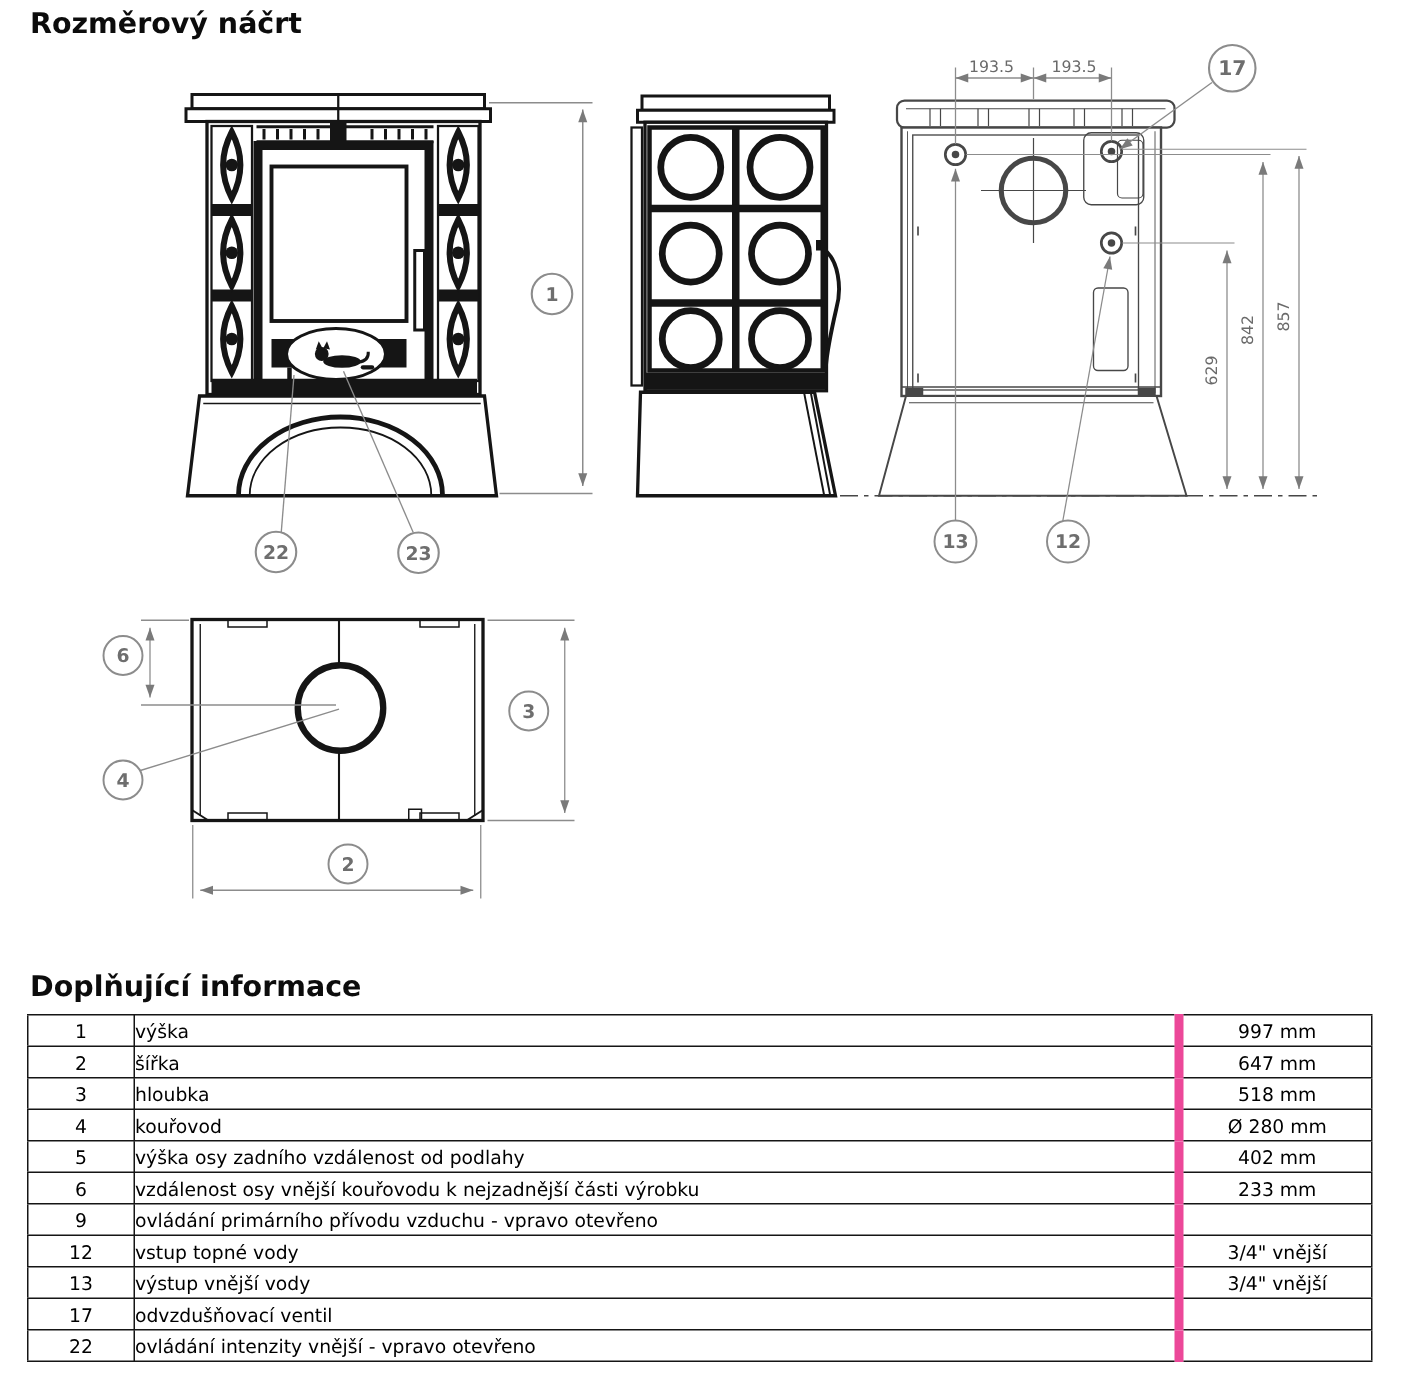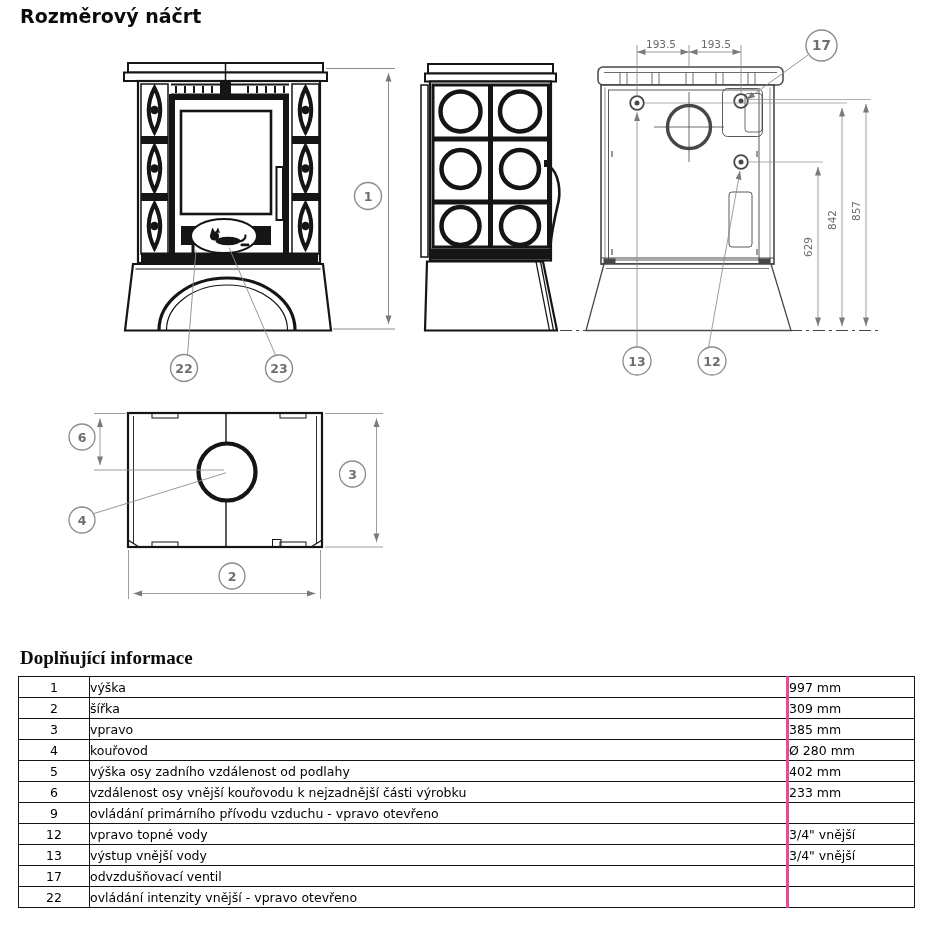--- a/index.html
+++ b/index.html
@@ -6,39 +6,39 @@
   body{
     width:937px;height:929px;position:relative;background:#fff;
     font-family:"DejaVu Sans","Liberation Sans",sans-serif;color:#111;
     overflow:hidden;
   }
   .page-title{
     position:absolute;left:16px;margin:4px;font-size:19px;font-weight:700;
     letter-spacing:0;color:#0c0c0c;
   }
   #title-main{top:1px;}
-  #title-info{top:643px;font-family:Liberation Serif, serif;}
+  #title-info{top:643px;}
   #drawing-svg{position:absolute;left:0;top:0;}
   svg text{stroke:none;font-family:"DejaVu Sans","Liberation Sans",sans-serif;}
   .dimnum{font-size:10.5px;fill:#6a6a6a;text-anchor:middle;}
   .callout-num{font-size:12.5px;fill:#6e6e6e;font-weight:600;text-anchor:middle;}
   .callout-num-lg{font-size:13.5px;fill:#6e6e6e;font-weight:600;text-anchor:middle;}
   table.info-table{
     position:absolute;left:18px;top:676px;width:897px;
     border-collapse:collapse;table-layout:fixed;
     font-size:12.5px;color:#000;
   }
   table.info-table{border:1.6px solid #151515;}
   table.info-table td{
     border-top:1.4px solid #151515;border-bottom:1.4px solid #151515;
     height:20px;padding:0;white-space:nowrap;overflow:hidden;
   }
   td.num{width:70px;text-align:center;border-right:1.4px solid #151515;}
   td.label{padding-left:7px;margin-left:20px;}
-  td.value{width:125px;text-align:left;padding-right:6px;border-left:3px solid #ec4899;}
+  td.value{width:125px;text-align:center;padding-right:6px;border-left:6px solid #ec4899;}
 </style>
 </head>
 <body>
 
 <h1 class="page-title" id="title-main">Rozměrový náčrt</h1>
 
 <svg id="drawing-svg" width="937" height="640" viewBox="0 0 937 640">
   <defs>
     <marker id="arw" markerUnits="userSpaceOnUse" markerWidth="10" markerHeight="8" refX="9" refY="4" orient="auto-start-reverse">
       <path d="M0.5,1 L9,4 L0.5,7 Z" fill="#7a7a7a"></path>
@@ -250,26 +250,26 @@
 <table class="info-table">
   <tbody>
       <tr>
         <td class="num">1</td>
         <td class="label">výška</td>
         <td class="value">997 mm</td>
       </tr>
       <tr>
         <td class="num">2</td>
         <td class="label">šířka</td>
-        <td class="value">309 mm</td>
+        <td class="value">647 mm</td>
       </tr>
       <tr>
         <td class="num">3</td>
-        <td class="label">vpravo</td>
-        <td class="value">385 mm</td>
+        <td class="label">hloubka</td>
+        <td class="value">518 mm</td>
       </tr>
       <tr>
         <td class="num">4</td>
         <td class="label">kouřovod</td>
         <td class="value">Ø 280 mm</td>
       </tr>
       <tr>
         <td class="num">5</td>
         <td class="label">výška osy zadního vzdálenost od podlahy</td>
         <td class="value">402 mm</td>
@@ -279,21 +279,21 @@
         <td class="label">vzdálenost osy vnější kouřovodu k nejzadnější části výrobku</td>
         <td class="value">233 mm</td>
       </tr>
       <tr>
         <td class="num">9</td>
         <td class="label">ovládání primárního přívodu vzduchu - vpravo otevřeno</td>
         <td class="value"></td>
       </tr>
       <tr>
         <td class="num">12</td>
-        <td class="label">vpravo topné vody</td>
+        <td class="label">vstup topné vody</td>
         <td class="value">3/4" vnější</td>
       </tr>
       <tr>
         <td class="num">13</td>
         <td class="label">výstup vnější vody</td>
         <td class="value">3/4" vnější</td>
       </tr>
       <tr>
         <td class="num">17</td>
         <td class="label">odvzdušňovací ventil</td>

